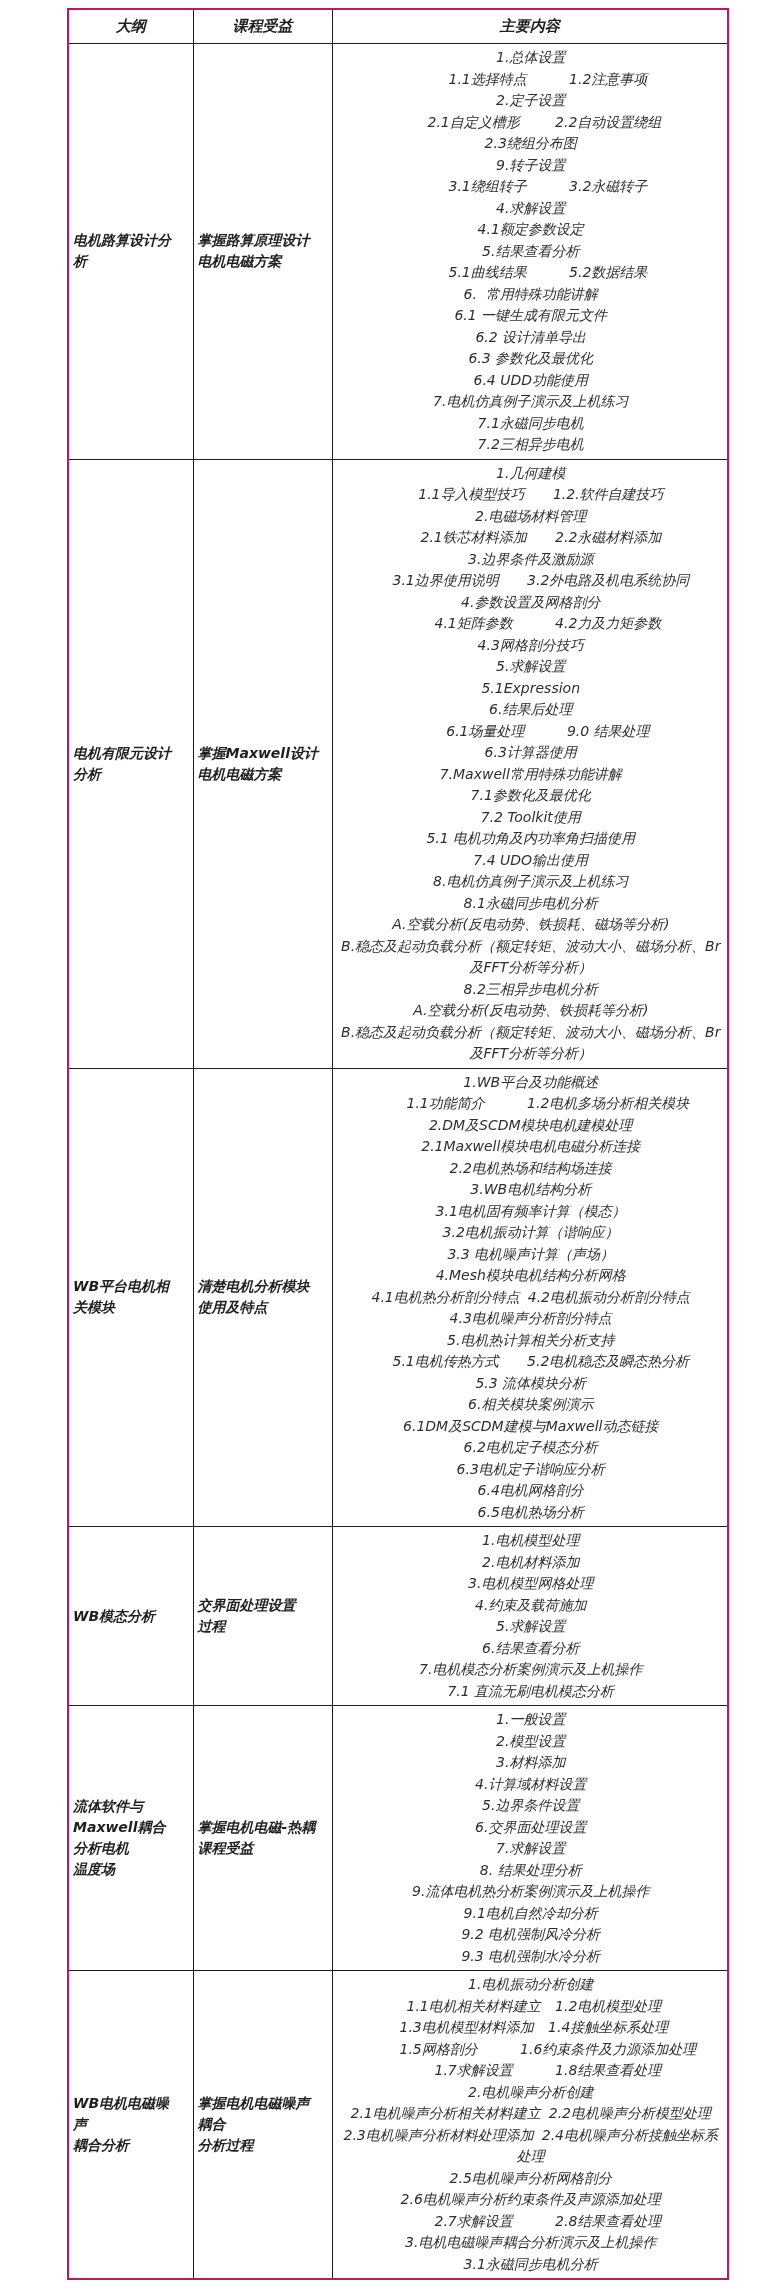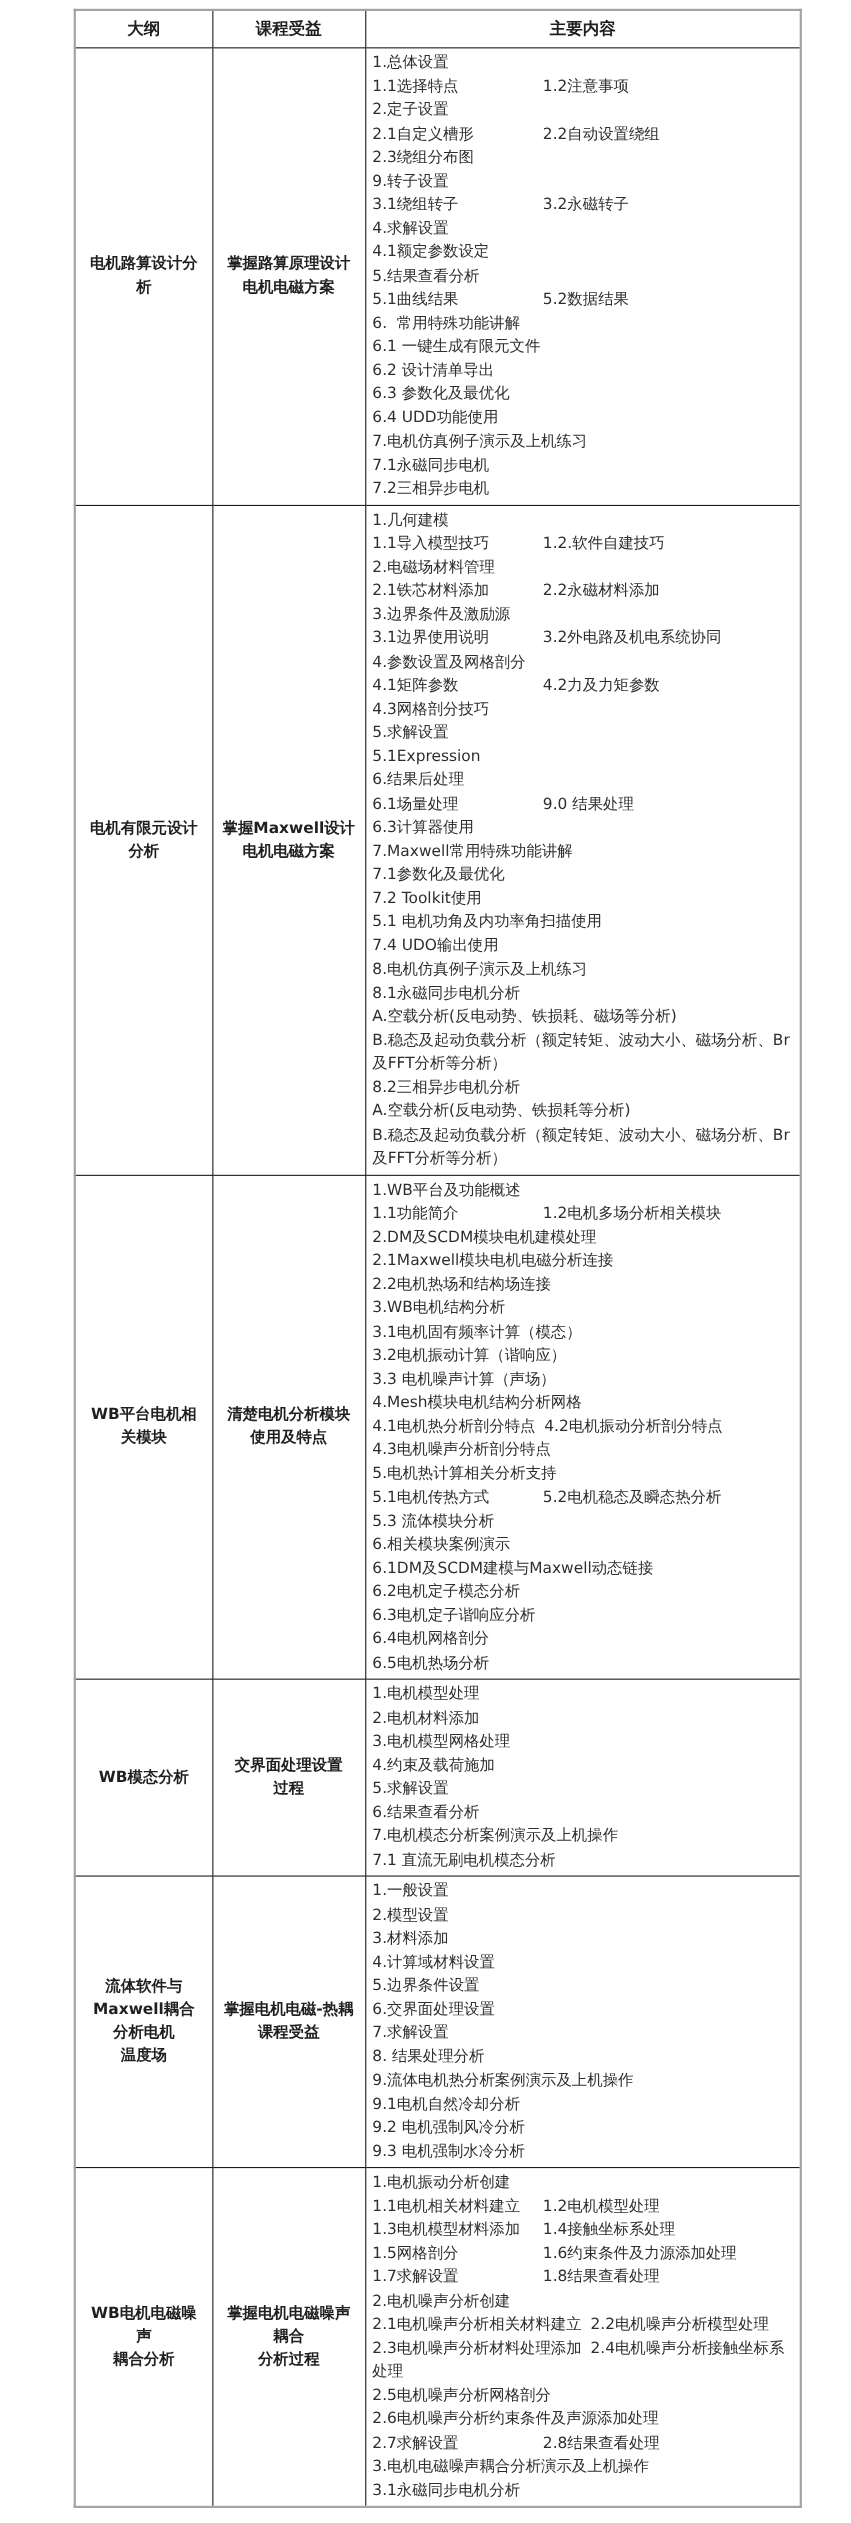--- a/index.html
+++ b/index.html
@@ -12,53 +12,54 @@
     min-height: 2294px;
     background: #ffffff;
     font-family: "DejaVu Sans", "Liberation Sans", sans-serif;
     color: #2e2e2e;
   }
   table.course-table {
     border-collapse: collapse;
     table-layout: fixed;
     width: 660px;
     margin: 8px 0 0 67px;
-    border: 2px solid #a3a3a3;
+    border: 2px solid #be185d;
+    font-style: italic;
   }
   table.course-table th,
   table.course-table td {
     border: 1px solid #1c1c1c;
   }
   th.h3, td.c3 {
     border-left: 3px solid #1c1c1c;
   }
   th {
     font-size: 15px;
     font-weight: bold;
     height: 33px;
     text-align: center;
     padding: 0;
     color: #1f1f1f;
   }
   td.c1, td.c2 {
-    text-align: center;
     vertical-align: middle;
     font-weight: bold;
     white-space: pre-line;
     line-height: 21px;
     font-size: 14px;
     padding: 3px 4px;
     color: #1f1f1f;
   }
   td.c3 {
     vertical-align: top;
     padding: 3px 4px 3px 6px;
     font-size: 14px;
     line-height: 21.5px;
     color: #2e2e2e;
+    text-align: center;
   }
   .line {
     white-space: pre-wrap;
     overflow-wrap: break-word;
   }
   .seg1 {
     display: inline-block;
     min-width: 147px;
     margin-right: 8px;
     white-space: pre;

